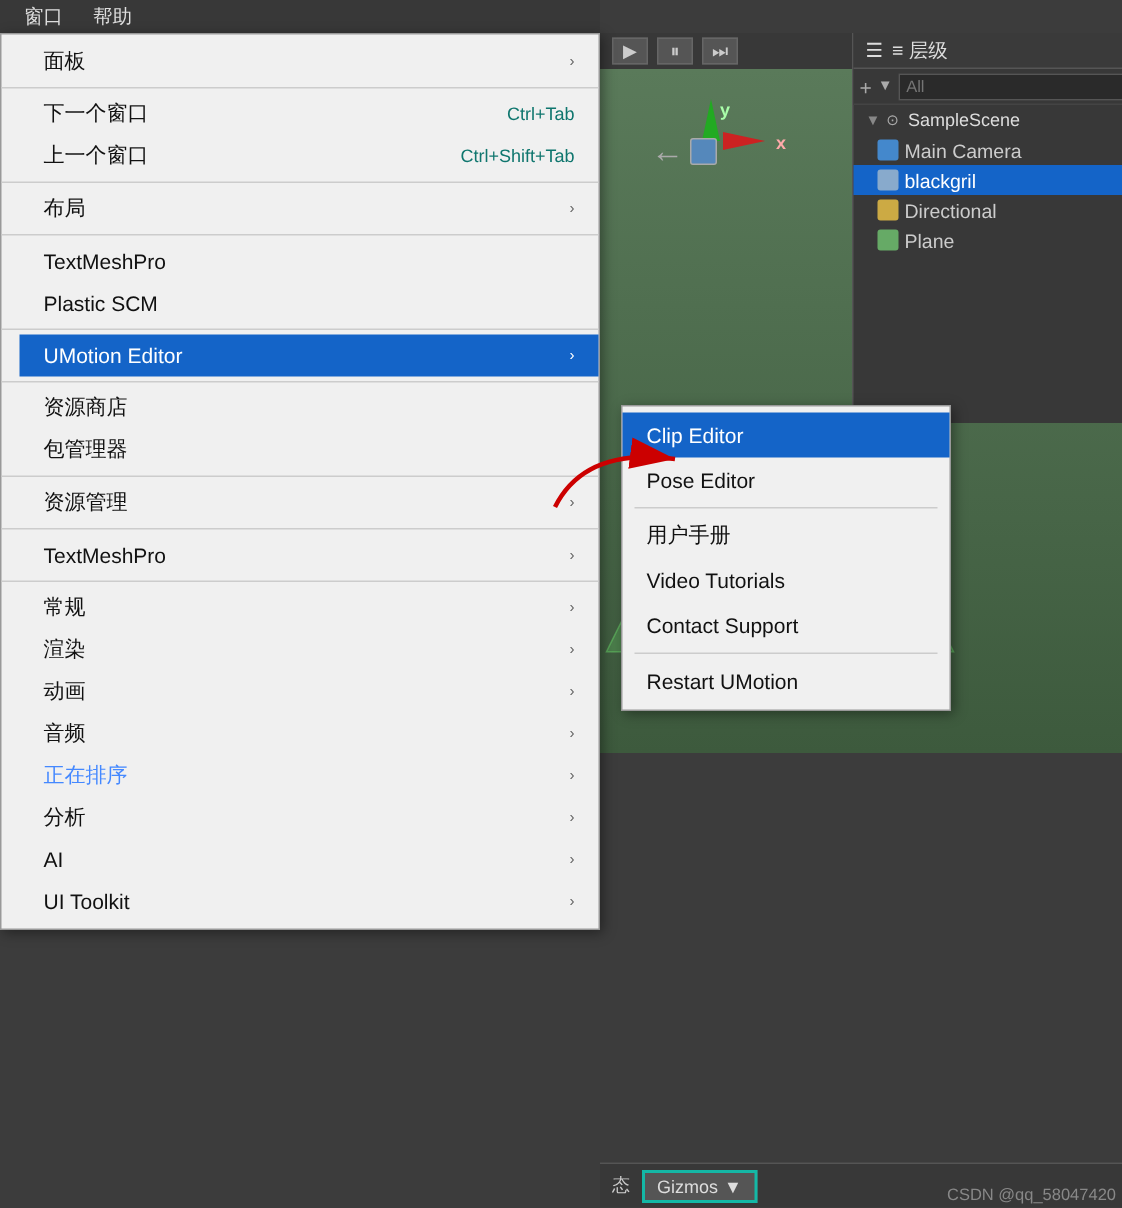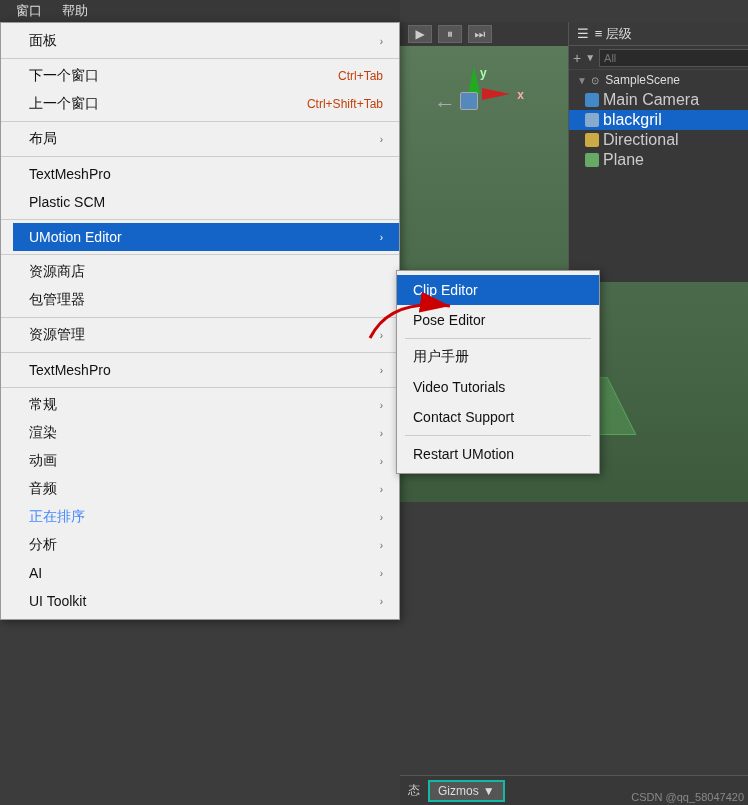--- a/index.html
+++ b/index.html
@@ -167,21 +167,21 @@
       color: #ccc;
       font-size: 11px;
       padding: 0 4px;
     }
     .hierarchy-item {
       height: 20px;
       display: flex;
       align-items: center;
       padding-left: 16px;
       color: #ccc;
-      font-size: 16px;
+      font-size: 13px;
       gap: 4px;
     }
     .hierarchy-item.selected {
       background: #1464c8;
       color: white;
     }
     .hier-icon {
       width: 14px; height: 14px;
       background: #4488cc;
       border-radius: 2px;
@@ -218,21 +218,21 @@
       cursor: pointer;
       position: relative;
       justify-content: space-between;
       margin-left: 12px;
     }
     .menu-item:hover, .menu-item.active {
       background: #1464c8;
       color: white;
     }
     .menu-item .shortcut {
-      color: #c2410c;
+      color: #0f766e;
       font-size: 12px;
       margin-left: 40px;
     }
     .menu-item .arrow {
       font-size: 10px;
       color: #666;
     }
     .menu-item.active .arrow {
       color: #fff;
     }
@@ -242,22 +242,22 @@
       margin: 3px 0;
     }
     .menu-item-label {
       flex: 1;
     }
 
     
     .submenu {
       position: absolute;
       top: 270px; 
-      left: 396px;
-      width: 204px;
+      left: 414px;
+      width: 220px;
       background: #f0f0f0;
       border: 1px solid #999;
       box-shadow: 2px 2px 8px rgba(0,0,0,0.4);
       z-index: 200;
       padding: 4px 0;
     }
     .submenu-item {
       height: 30px;
       display: flex;
       align-items: center;

